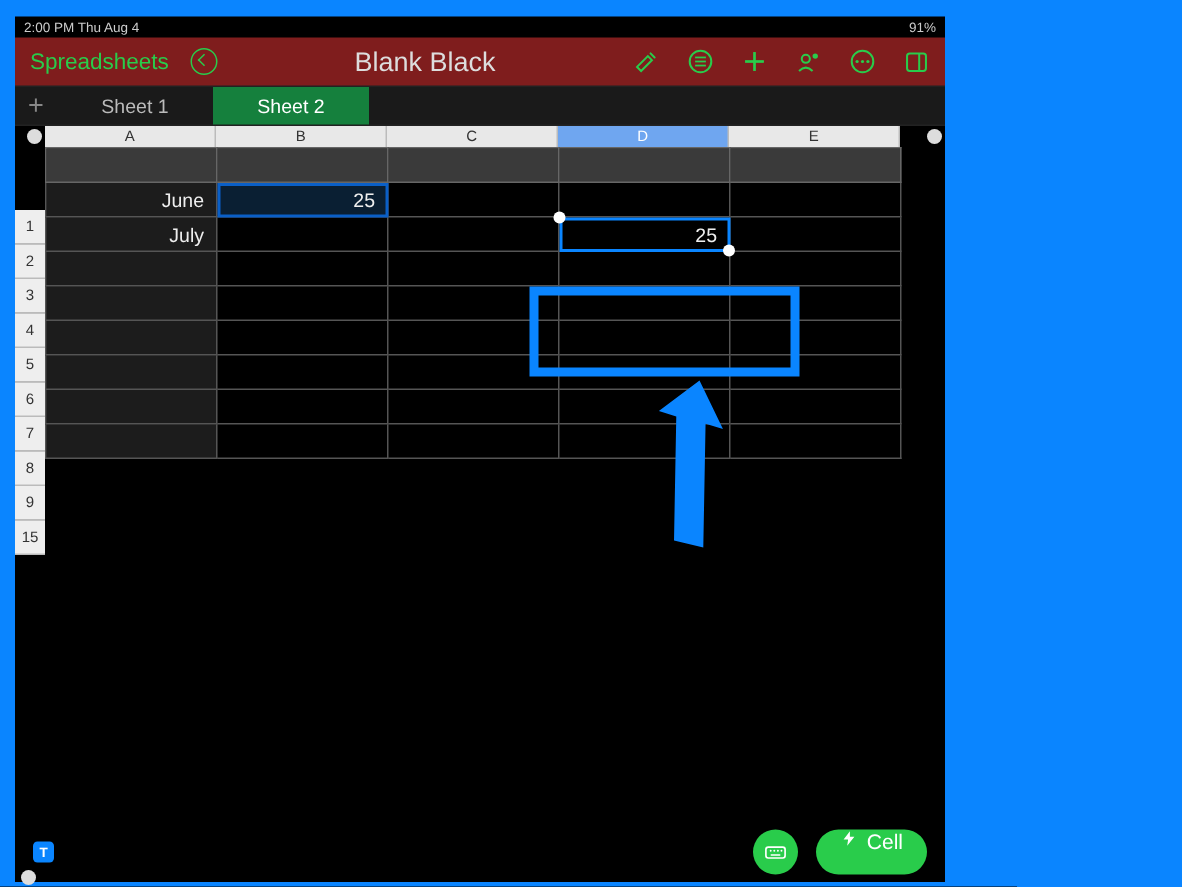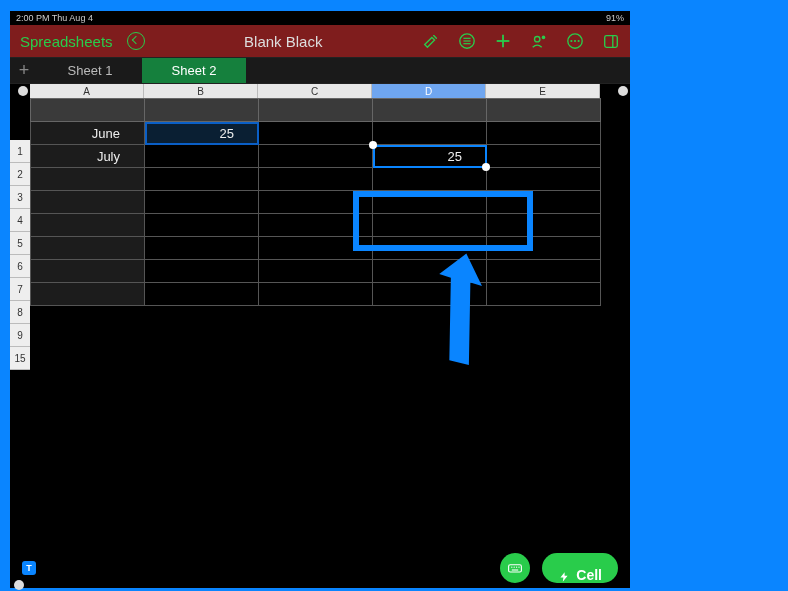--- a/index.html
+++ b/index.html
@@ -4,21 +4,21 @@
 <style>
   * { margin: 0; padding: 0; box-sizing: border-box; font-family: -apple-system, Helvetica, Arial, sans-serif; }
   body { width: 788px; height: 591px; background: #0a85ff; overflow: hidden; }
   .app { position: absolute; left: 10px; top: 11px; width: 620px; height: 577px; background: #000; display: flex; flex-direction: column; }
   .status-bar { height: 14px; display: flex; align-items: center; justify-content: space-between; padding: 0 6px; color: #ccc; font-size: 9px; }
   .toolbar { height: 33px; display: flex; align-items: center; justify-content: space-between; padding: 0 10px; background: #7f1d1d; border-bottom: 1px solid #222; }
   .tb-left { display: flex; align-items: center; gap: 14px; }
   .tb-back { color: #29cc4b; font-size: 15px; cursor: pointer; }
   .tb-undo { width: 18px; height: 18px; border: 1.5px solid #29cc4b; border-radius: 50%; position: relative; cursor: pointer; }
   .tb-undo::after { content: ''; position: absolute; left: 5px; top: 4px; width: 5px; height: 5px; border-left: 1.5px solid #29cc4b; border-bottom: 1.5px solid #29cc4b; transform: rotate(45deg); }
-  .tb-title { color: #ddd; font-size: 15px; }
+  .tb-title { color: #ddd; font-size: 18px; }
   .tb-right { display: flex; align-items: center; gap: 18px; }
   .tb-icon { width: 18px; height: 18px; display: flex; align-items: center; justify-content: center; cursor: pointer; }
   .tabs-bar { height: 26px; background: #1a1a1a; display: flex; align-items: stretch; border-bottom: 1px solid #222; }
   .tab-add { width: 28px; display: flex; align-items: center; justify-content: center; color: #888; font-size: 18px; cursor: pointer; }
   .tab { width: 104px; display: flex; align-items: center; justify-content: center; font-size: 13px; color: #bbb; cursor: pointer; text-align: center; }
   .tab.active { background: #15803d; color: #fff; }
   .col-ruler { height: 14px; display: flex; align-items: stretch; background: #000; }
   .row-ruler-corner { width: 20px; background: #000; position: relative; }
   .ruler-dot { position: absolute; width: 10px; height: 10px; background: #ddd; border-radius: 50%; right: 2px; top: 2px; }
   .col-headers { flex: 1; display: flex; }
@@ -26,40 +26,40 @@
   .col-head.selected { background: #6fa6f0; color: #fff; }
   .ruler-end-dot { width: 14px; position: relative; }
   .ruler-end-dot .dot { position: absolute; width: 10px; height: 10px; background: #ddd; border-radius: 50%; left: 2px; top: 2px; }
   .sheet-area { flex: 1; display: flex; background: #000; position: relative; }
   .row-headers { width: 20px; background: #000; }
   .row-head { height: 23px; background: #eee; color: #333; font-size: 10px; display: flex; align-items: center; justify-content: center; border-bottom: 1px solid #bbb; cursor: pointer; }
   .row-head.spacer { height: 42px; background: transparent; border: none; }
   .table-container { flex: 1; position: relative; }
   .table-title { height: 36px; color: #eee; font-size: 17px; display: flex; align-items: center; justify-content: center; padding-top: 6px; cursor: pointer; }
   table.grid { border-collapse: collapse; }
-  table.grid td { width: 114px; height: 23px; border: 1px solid #555; color: #eee; font-size: 13px; padding: 0 24px; text-align: right; vertical-align: middle; cursor: cell; background: #000; }
+  table.grid td { width: 114px; height: 23px; border: 1px solid #555; color: #eee; font-size: 13px; padding: 0 8px; text-align: right; vertical-align: middle; cursor: cell; background: #000; }
   table.grid tr.header-row td { background: #3a3a3a; border-color: #666; }
   table.grid td.row-label { background: #1c1c1c; text-align: right; }
   table.grid td.sel-src { background: #0a1f33; outline: 2px solid #0a5fc7; outline-offset: -2px; }
   table.grid td.sel-dst { outline: 2px solid #0a85ff; outline-offset: -2px; position: relative; }
   .sel-handle { position: absolute; width: 8px; height: 8px; background: #fff; border-radius: 50%; }
   .sel-handle.tl { left: -4px; top: -4px; }
   .sel-handle.br { right: -4px; bottom: -4px; }
   .end-dot-row { position: absolute; left: 4px; bottom: -2px; width: 10px; height: 10px; background: #ddd; border-radius: 50%; }
 
   .callout-box { position: absolute; border: 6px solid #0a85ff; pointer-events: none; }
   .callout-arrow { position: absolute; pointer-events: none; }
 
   .bottom-bar { position: absolute; left: 0; bottom: 0; width: 100%; height: 40px; display: flex; align-items: center; justify-content: space-between; padding: 0 12px; }
   .bb-left { display: flex; align-items: center; gap: 8px; }
   .bb-badge { width: 14px; height: 14px; background: #0a85ff; border-radius: 3px; display: flex; align-items: center; justify-content: center; color: #fff; font-size: 9px; font-weight: bold; }
   .bb-hint { color: #333; font-size: 11px; }
   .bb-right { display: flex; align-items: center; gap: 12px; }
   .round-btn { width: 30px; height: 30px; border-radius: 50%; background: #29cc4b; display: flex; align-items: center; justify-content: center; cursor: pointer; }
-  .pill-btn { height: 30px; padding: 0 16px; border-radius: 15px; background: #29cc4b; color: #fff; display: flex; align-items: flex-end; gap: 6px; font-size: 14px; cursor: pointer; font-weight: bold; }
+  .pill-btn { height: 30px; padding: 0 16px; border-radius: 15px; background: #29cc4b; color: #fff; display: flex; align-items: flex-start; gap: 6px; font-size: 14px; cursor: pointer; }
 </style>
 </head>
 <body>
 
 <div class="app">
 
   <div class="status-bar">
     <span>2:00 PM   Thu Aug 4</span>
     <span>91%</span>
   </div>

